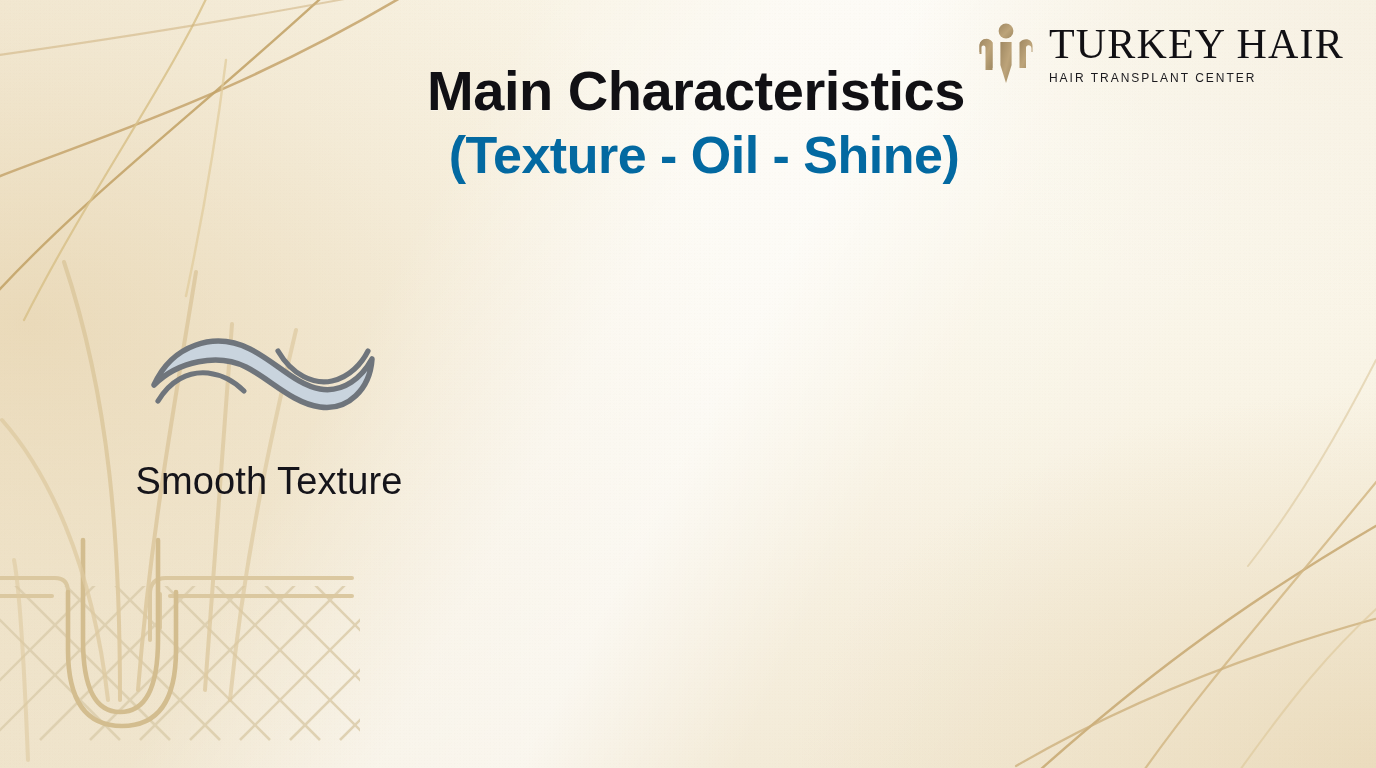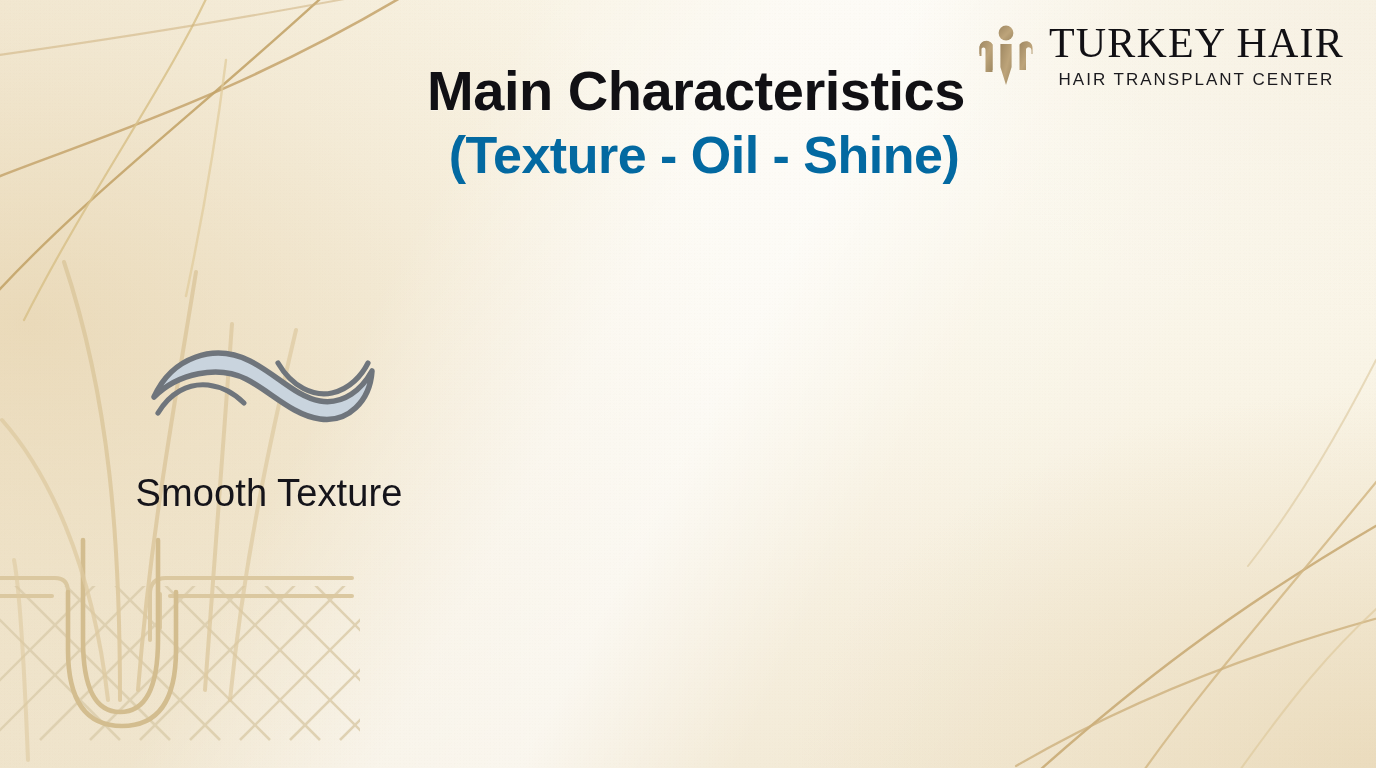--- a/index.html
+++ b/index.html
@@ -67,34 +67,34 @@
     position: absolute;
     top: 22px;
     right: 32px;
     display: flex;
     align-items: center;
     gap: 14px;
   }
   #logo-text-block {
     display: flex;
     flex-direction: column;
-    align-items: center;
+    align-items: flex-start;
     line-height: 1;
   }
   #logo-wordmark {
     font-family: "Liberation Serif", serif;
     font-size: 42px;
     letter-spacing: 1.2px;
     color: #111014;
     font-weight: 400;
     white-space: nowrap;
   }
   #logo-tagline {
     font-family: "Liberation Sans", sans-serif;
-    font-size: 17px;
+    font-size: 12px;
     letter-spacing: 2.0px;
     color: #1b1a1e;
     margin-top: 7px;
     white-space: nowrap;
   }
 
   
   #title-block {
     position: absolute;
     top: 62px;
@@ -116,21 +116,21 @@
     font-weight: 700;
     color: #0369a1;
     letter-spacing: -0.5px;
     line-height: 1.08;
     margin: 6px 0 0 16px;
   }
 
   
   #features {
     position: absolute;
-    top: 284px;
+    top: 272px;
     left: 84px;
     width: 1208px;
     display: flex;
     justify-content: space-between;
     align-items: flex-start;
   }
   .feature {
     width: 370px;
     display: flex;
     flex-direction: column;

